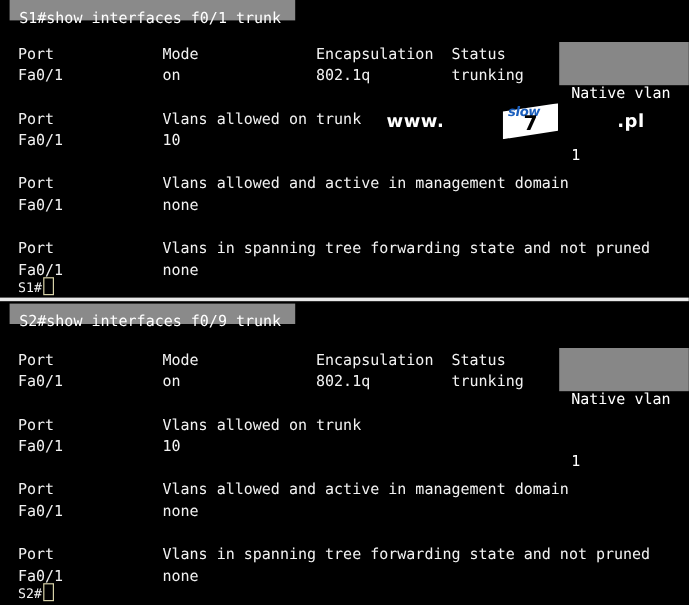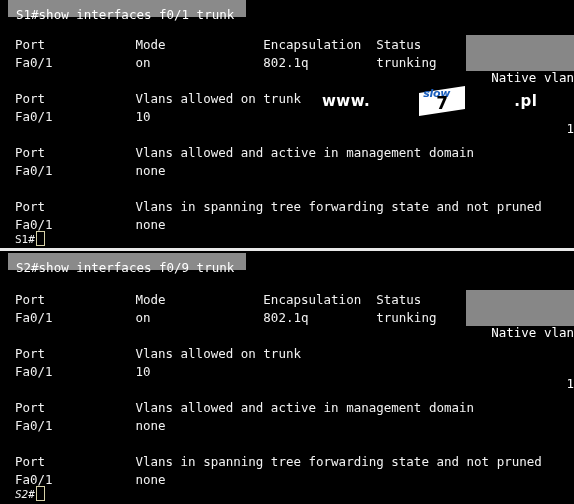--- a/index.html
+++ b/index.html
@@ -58,25 +58,24 @@
     line-height: 17px;
     text-align: center;
   }
 
   
   .native-block {
     position: absolute;
     background: #878787;
     color: #ffffff;
     white-space: pre;
-    padding-left: 0;
+    padding-left: 10px;
     box-sizing: border-box;
     font-size: 12.5px;
     line-height: 17px;
-    text-align: right;
   }
   .native-block .nb-line {
     display: block;
     height: 17px;
   }
 
   
   .prompt-line {
     position: absolute;
     white-space: pre;
@@ -195,18 +194,18 @@
 
   <div class="run" style="top:345px; left:15px;">Port            Vlans allowed on trunk</div>
   <div class="run" style="top:363px; left:15px;">Fa0/1           10</div>
 
   <div class="run" style="top:399px; left:15px;">Port            Vlans allowed and active in management domain</div>
   <div class="run" style="top:417px; left:15px;">Fa0/1           none</div>
 
   <div class="run" style="top:453px; left:15px;">Port            Vlans in spanning tree forwarding state and not pruned</div>
   <div class="run" style="top:471px; left:15px;">Fa0/1           none</div>
 
-  <div class="prompt-line" style="top:486px; left:15px;font-style:italic;">
+  <div class="prompt-line" style="top:486px; left:15px;">
     <span>S2#</span>
     <span class="cursor-block"></span>
   </div>
 
 </div>
 
 </body></html>

